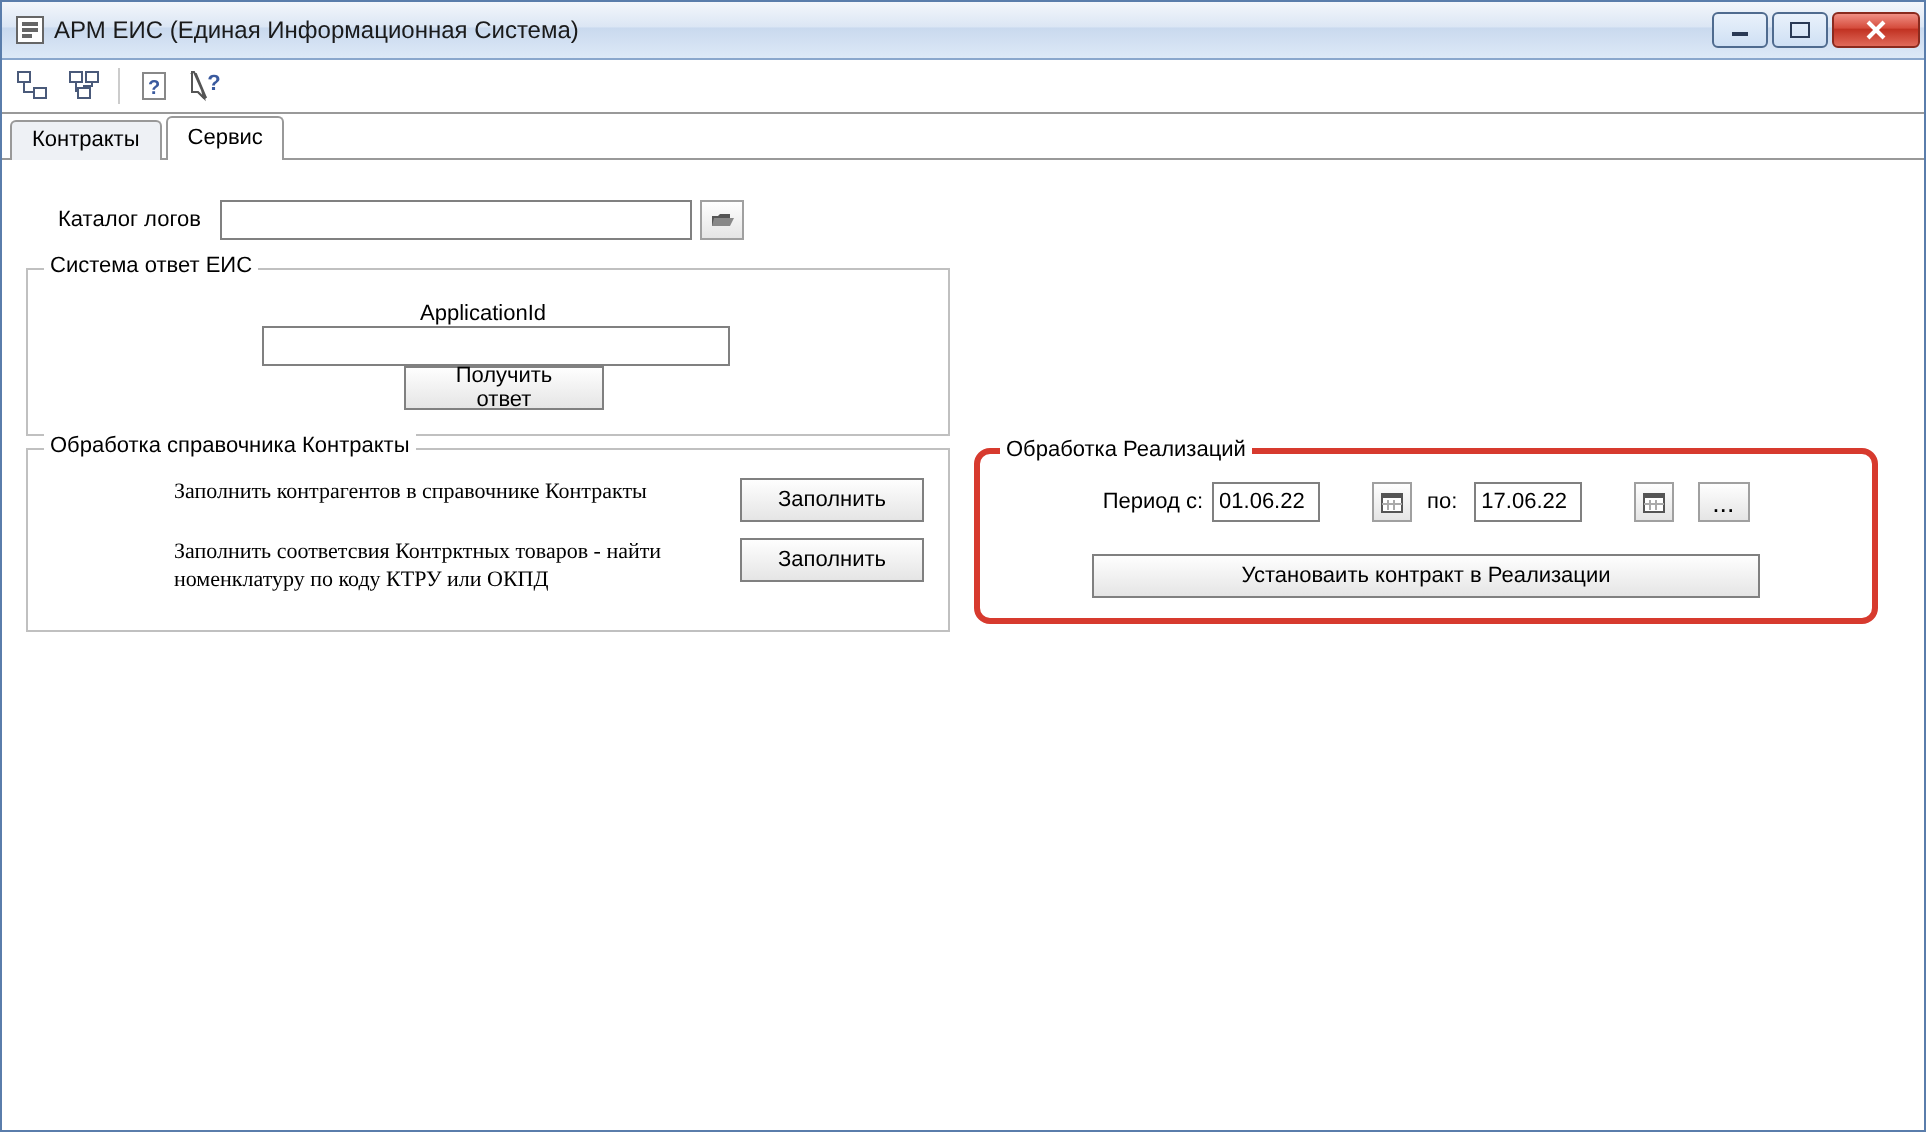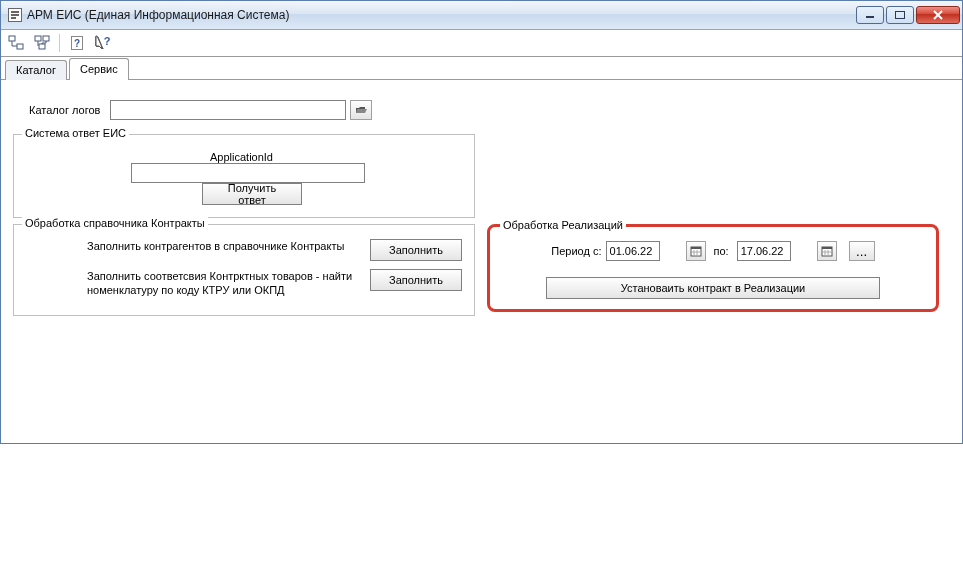--- a/index.html
+++ b/index.html
@@ -5,21 +5,21 @@
   html, body {
     margin: 0;
     padding: 0;
     background: #fff;
     font-family: Tahoma, Arial, sans-serif;
     font-size: 11px;
     color: #000;
   }
   .window {
     width: 963px;
-    height: 444px;
+    height: 566px;
     border: 1px solid #5a7dab;
     box-sizing: border-box;
     display: flex;
     flex-direction: column;
     background: #fff;
     position: relative;
   }
   
   .titlebar {
     height: 28px;
@@ -214,20 +214,21 @@
 
   .contract-row {
     display: flex;
     align-items: flex-start;
     margin-bottom: 8px;
   }
   .contract-row .desc {
     flex: 1;
     padding-right: 10px;
     line-height: 14px;
+    font-family: Liberation Serif, serif;
   }
 
   .period-row {
     display: flex;
     align-items: center;
     justify-content: center;
     margin-bottom: 16px;
     gap: 4px;
   }
   .date-wrap {
@@ -316,21 +317,21 @@
         <polygon points="2,2 7,11 9,14 4,2" fill="#fff" stroke="#555"></polygon>
         <path d="M1 1 L5 12 L7 10 L11 14" fill="none"></path>
         <path d="M2 1 L2 11 L5 11 L8 14 L6 11" fill="#fff" stroke="#555" stroke-linejoin="round"></path>
         <polygon points="2,1 2,11 5,11 8,14 7,10 3,1" fill="#fff" stroke="#555"></polygon>
         <text x="13" y="10" text-anchor="middle" font-size="11" fill="#3a5a9e" font-weight="bold">?</text>
       </svg>
     </div>
   </div>
 
   <div class="tabstrip">
-    <div class="tab">Каталог</div>
+    <div class="tab">Контракты</div>
     <div class="tab active">Сервис</div>
   </div>
 
   <div class="page">
 
     <div class="row" style="margin-left:16px;">
       <span class="label">Каталог логов</span>
       <input class="text-input catalog-input" value="" style="">
       <span class="small-btn">
         <svg width="12" height="10">

